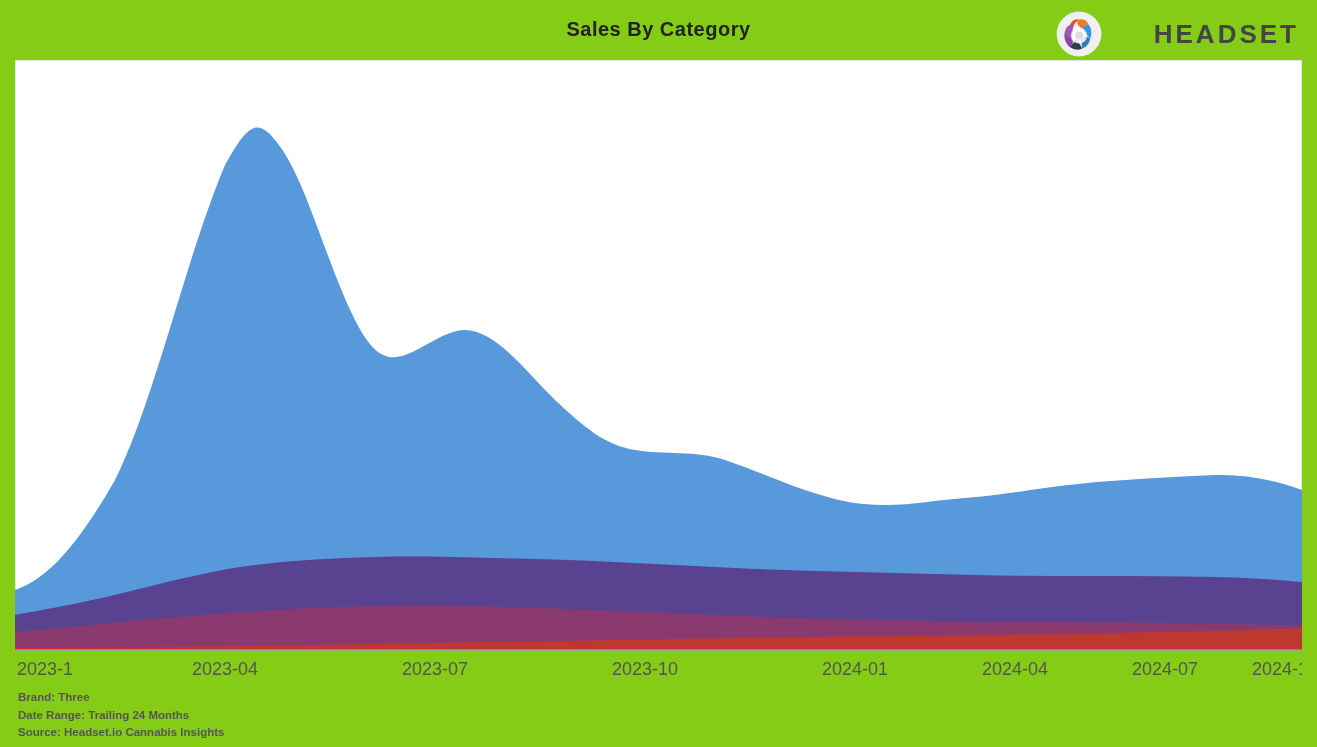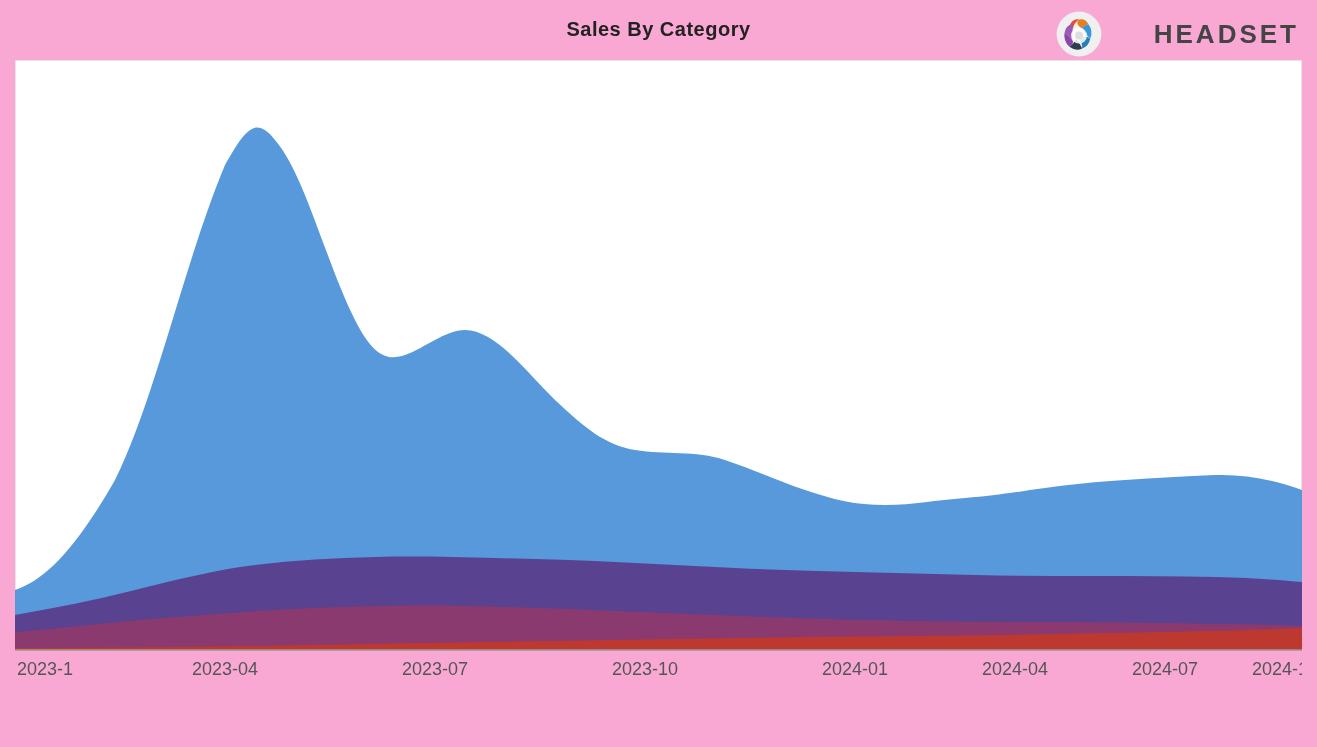--- a/index.html
+++ b/index.html
@@ -8,21 +8,21 @@
       height: 747px;
       background: #fff;
       font-family: Arial, sans-serif;
       overflow: hidden;
       position: relative;
     }
 
     .chart-container {
       width: 1317px;
       height: 747px;
-      background: #f9a8d4;
+      background: #84cc16;
       position: relative;
     }
 
     .chart-title {
       text-align: center;
       font-size: 20px;
       font-weight: bold;
       padding-top: 18px;
       color: #222;
       letter-spacing: 0.5px;
@@ -239,14 +239,28 @@
       <text x="420" y="615" text-anchor="middle" font-size="18" fill="#555" font-family="Arial">2023-07</text>
       <text x="630" y="615" text-anchor="middle" font-size="18" fill="#555" font-family="Arial">2023-10</text>
       <text x="840" y="615" text-anchor="middle" font-size="18" fill="#555" font-family="Arial">2024-01</text>
       <text x="1000" y="615" text-anchor="middle" font-size="18" fill="#555" font-family="Arial">2024-04</text>
       <text x="1150" y="615" text-anchor="middle" font-size="18" fill="#555" font-family="Arial">2024-07</text>
       <text x="1270" y="615" text-anchor="middle" font-size="18" fill="#555" font-family="Arial">2024-10</text>
 
     </svg>
   </div>
 
+  <div class="footer-info">
+    <div>
+      <span>Brand:</span>
+      <span>Three</span>
+    </div>
+    <div>
+      <span>Date Range:</span>
+      <span>Trailing 24 Months</span>
+    </div>
+    <div>
+      <span>Source:</span>
+      <span>Headset.io Cannabis Insights</span>
+    </div>
+  </div>
 
 </div>
 
 </body></html>

